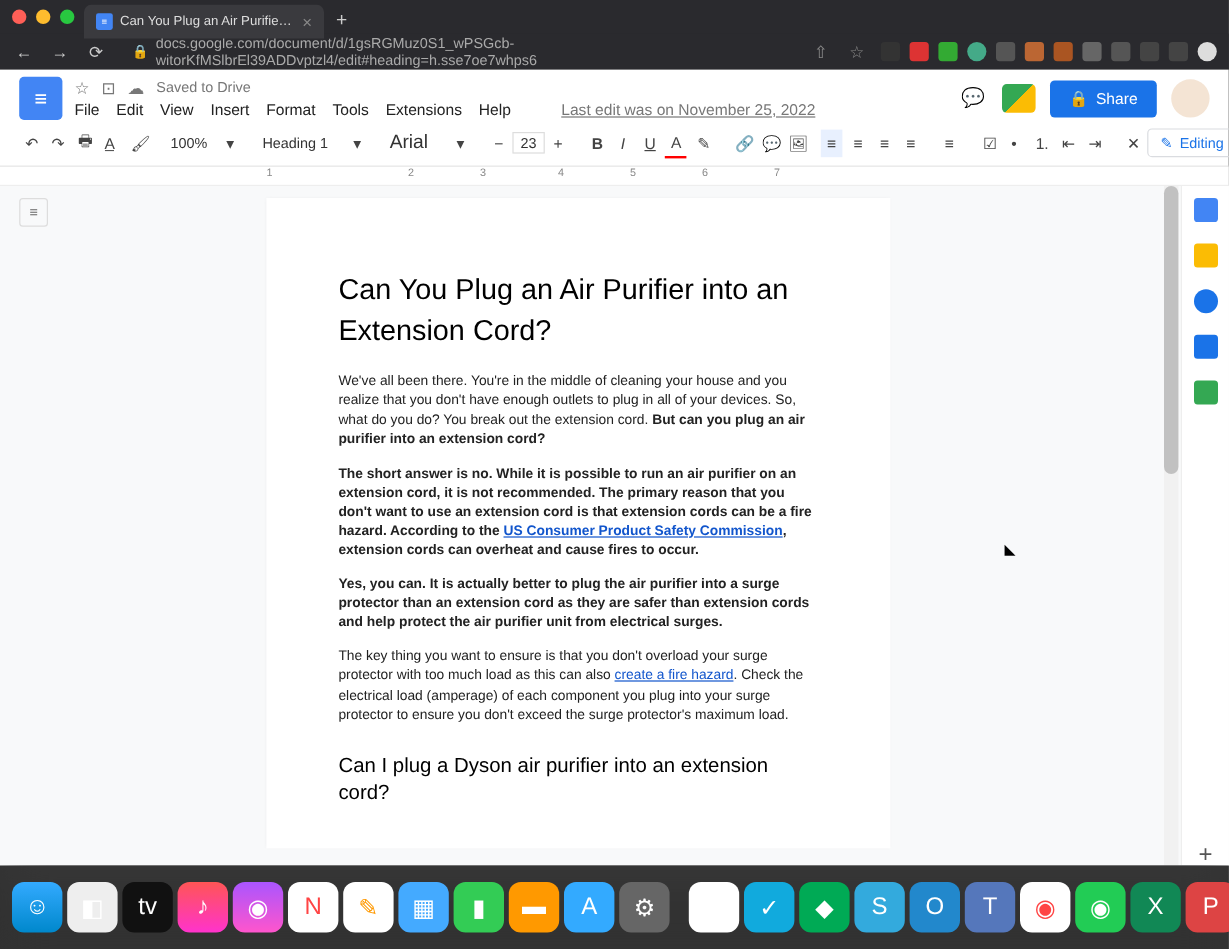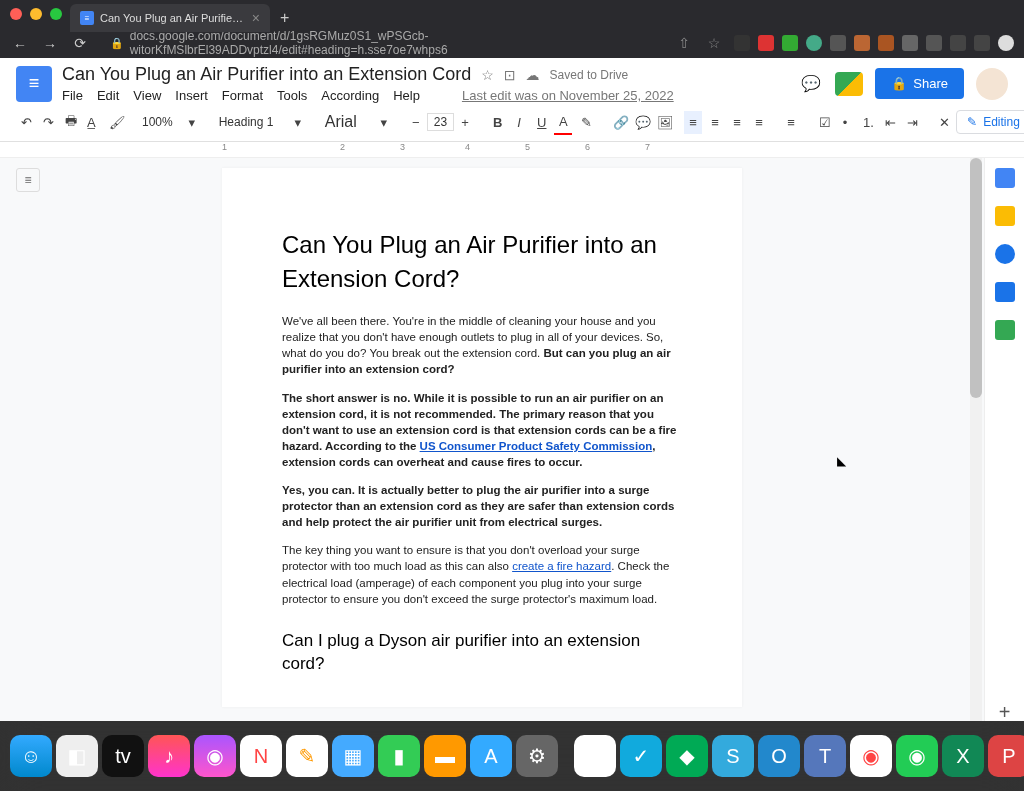--- a/index.html
+++ b/index.html
@@ -120,34 +120,33 @@
       <div class="ext-icon" style="background:#ddd;border-radius:50%"></div>
     </div>
   </div>
 </div>
 
 <div class="gdocs">
   <div class="gdocs-header">
     <div class="docs-logo">≡</div>
     <div class="docs-titlearea">
       <div class="docs-title">
-        <span>Can You Plug an Air Purifier into an Extension Cord</span>
         <span class="title-icon">☆</span>
         <span class="title-icon">⊡</span>
         <span class="title-icon">☁</span>
         <span class="saved">Saved to Drive</span>
       </div>
       <div class="menu-row">
         <span>File</span>
         <span>Edit</span>
         <span>View</span>
         <span>Insert</span>
         <span>Format</span>
         <span>Tools</span>
-        <span>According</span>
+        <span>Extensions</span>
         <span>Help</span>
         <span class="last-edit">Last edit was on November 25, 2022</span>
       </div>
     </div>
     <div class="header-right">
       <div class="hdr-icon">💬</div>
       <div class="meet-icon"></div>
       <button class="share-btn">🔒 <span>Share</span></button>
       <div class="avatar"></div>
     </div>

